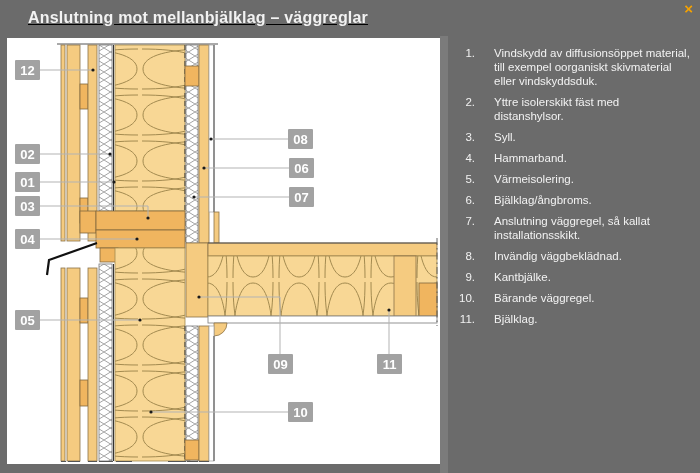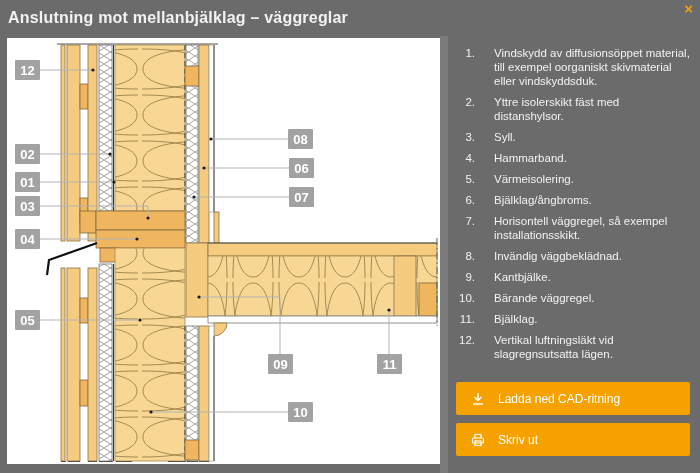--- a/index.html
+++ b/index.html
@@ -1,19 +1,19 @@
 <!DOCTYPE html>
 <html><head>
 <meta charset="utf-8">
 <style>
   html,body{margin:0;padding:0;background:#555;}
   .app{position:relative;width:700px;height:473px;background:#6B6B6B;overflow:hidden;
        font-family:"Liberation Sans",sans-serif;}
   .titlebar{position:absolute;left:0;top:0;width:100%;height:36px;background:#6B6B6B;
-       display:flex;align-items:center;box-sizing:border-box;padding-left:8px;}
+       display:flex;align-items:center;box-sizing:border-box;padding-left:28px;text-decoration:underline;}
   .titlebar .t{color:#F2F2F2;font-size:16px;font-weight:700;letter-spacing:.2px;}
   .close{position:absolute;right:7px;top:0px;color:#F5A201;font-size:15px;font-weight:700;
        cursor:pointer;line-height:18px;}
   .canvas{position:absolute;left:7px;top:38px;width:433px;height:426px;background:#fff;text-align:right;}
   .divider{position:absolute;left:440px;top:36px;width:8px;height:437px;background:#7B7B7B;}
   .panel{position:absolute;left:448px;top:36px;right:0;bottom:0;background:#6B6B6B;
        box-sizing:border-box;padding:10px 10px 0 8px;color:#F2F2F2;}
   .panel h2{font-size:19px;font-weight:400;margin:2px 0 12px 2px;}
   .legend-list{margin-left:2px;}
   .item{display:flex;margin-bottom:7px;font-size:11.5px;line-height:14px;}
@@ -219,56 +219,35 @@
       <div class="item">
           <span class="n">5.</span>
           <span class="t">Värmeisolering.</span>
         </div>
       <div class="item">
           <span class="n">6.</span>
           <span class="t">Bjälklag/ångbroms.</span>
         </div>
       <div class="item">
           <span class="n">7.</span>
-          <span class="t">Horisontell väggregel, så exempel installationsskikt.</span>
+          <span class="t">Anslutning väggregel, så kallat installationsskikt.</span>
         </div>
       <div class="item">
           <span class="n">8.</span>
           <span class="t">Invändig väggbeklädnad.</span>
         </div>
       <div class="item">
           <span class="n">9.</span>
           <span class="t">Kantbjälke.</span>
         </div>
       <div class="item">
           <span class="n">10.</span>
           <span class="t">Bärande väggregel.</span>
         </div>
       <div class="item">
           <span class="n">11.</span>
           <span class="t">Bjälklag.</span>
         </div>
-      <div class="item">
-          <span class="n">12.</span>
-          <span class="t">Vertikal luftningsläkt vid slagregnsutsatta lägen.</span>
-        </div>
     </div>
 
-    <div class="actions">
-      <button class="btn">
-        <svg width="16" height="16" viewBox="0 0 16 16">
-          <path d="M8 2v7 M4.5 6l3.5 3.5L11.5 6" fill="none" stroke="#fff" stroke-width="1.4"></path>
-          <path d="M3 13h10" fill="none" stroke="#fff" stroke-width="1.4"></path>
-        </svg>
-        <span>Ladda ned CAD-ritning</span>
-      </button>
-      <button class="btn">
-        <svg width="16" height="16" viewBox="0 0 16 16">
-          <path d="M5 6V2.5h6V6" fill="none" stroke="#fff" stroke-width="1.2"></path>
-          <rect x="2.5" y="6" width="11" height="5" rx="1" fill="none" stroke="#fff" stroke-width="1.2"></rect>
-          <rect x="5" y="9" width="6" height="4.5" fill="none" stroke="#fff" stroke-width="1.2"></rect>
-        </svg>
-        <span>Skriv ut</span>
-      </button>
-    </div>
   </aside>
 
 </div>
 
 </body></html>

